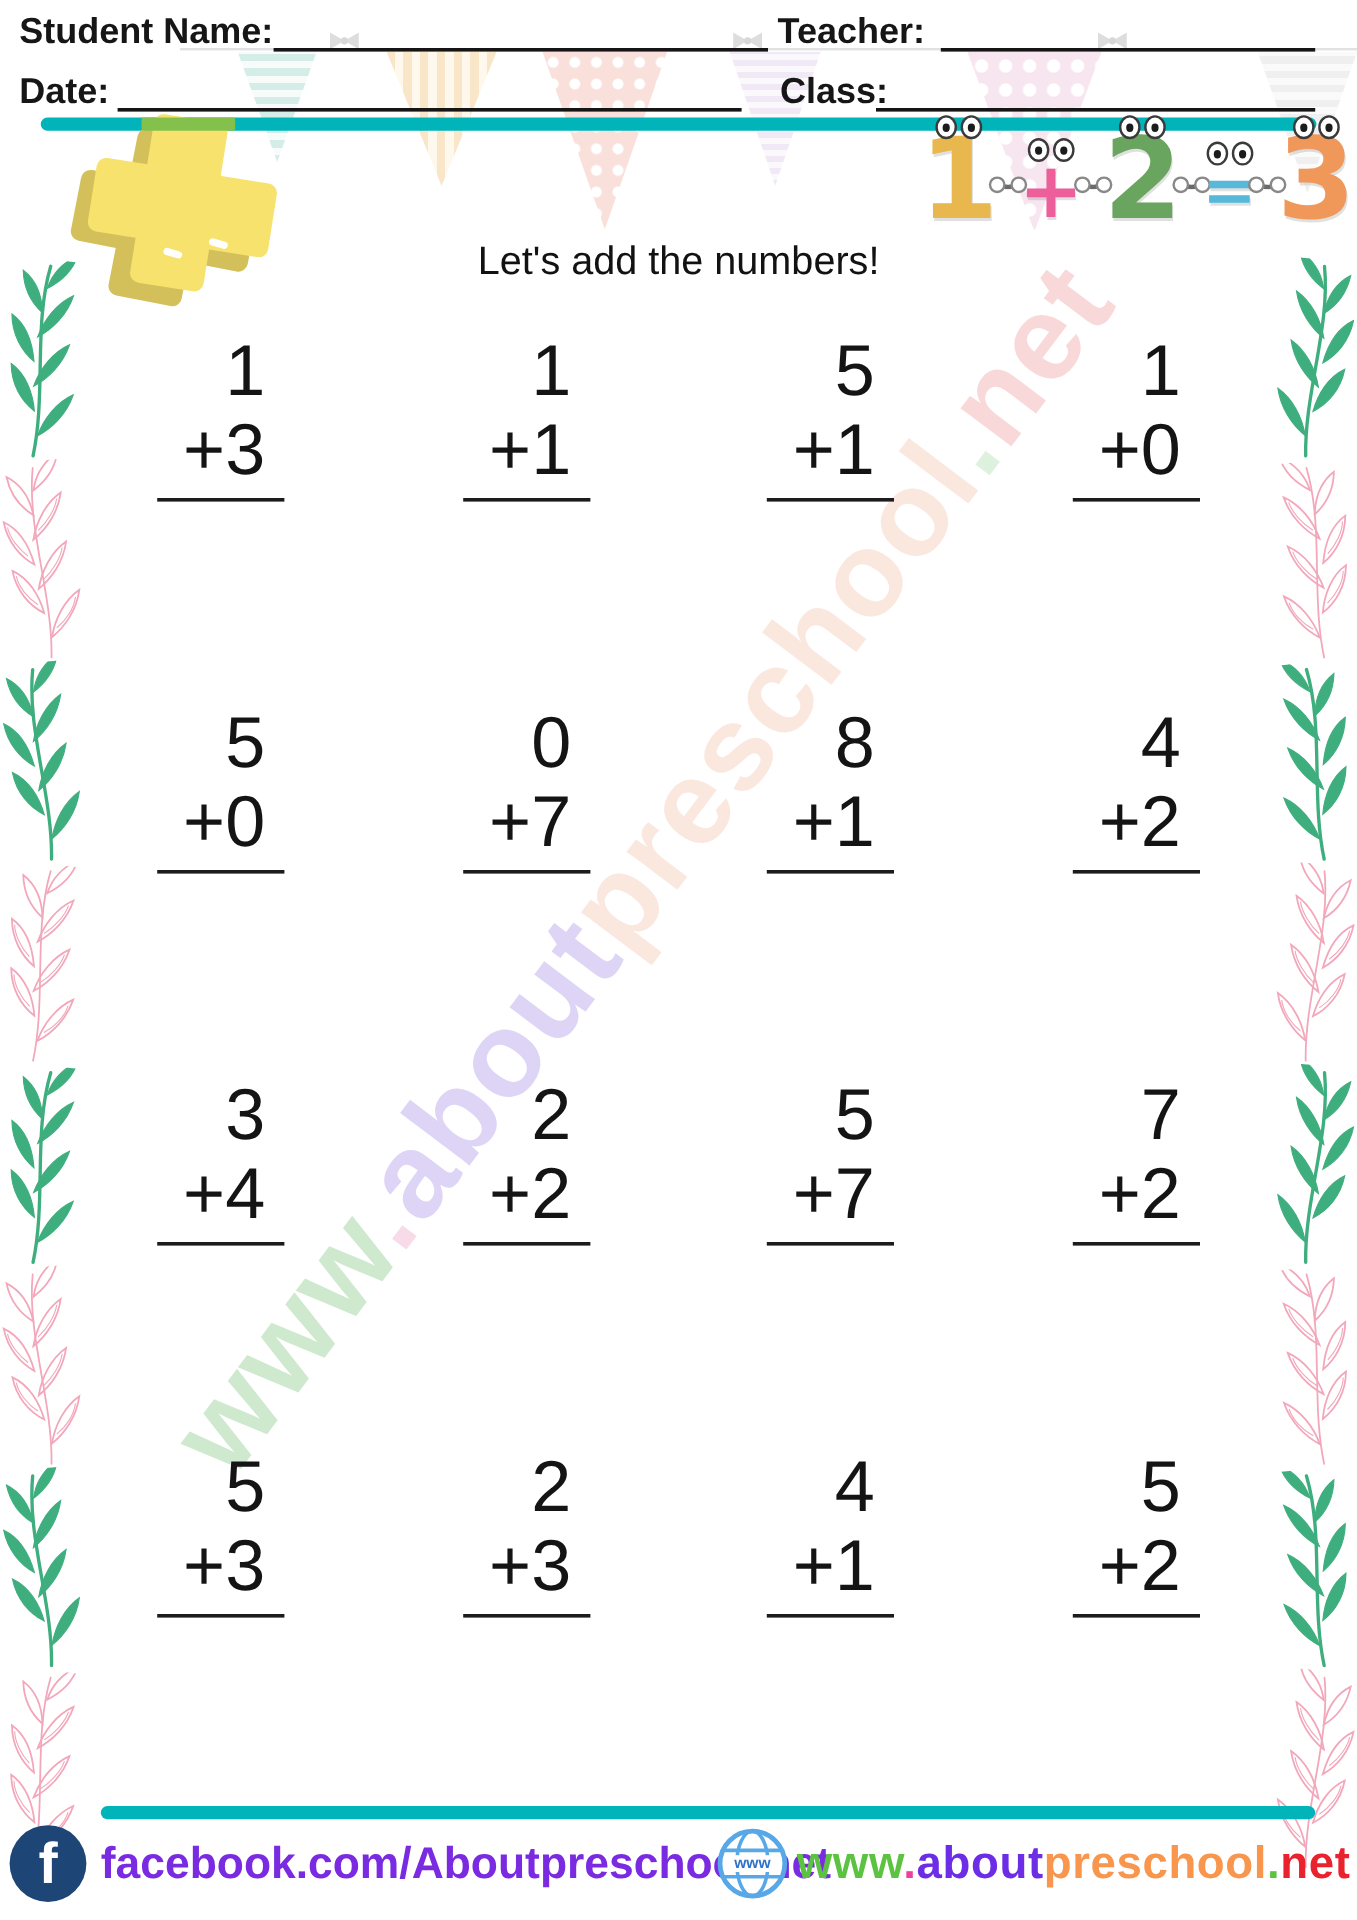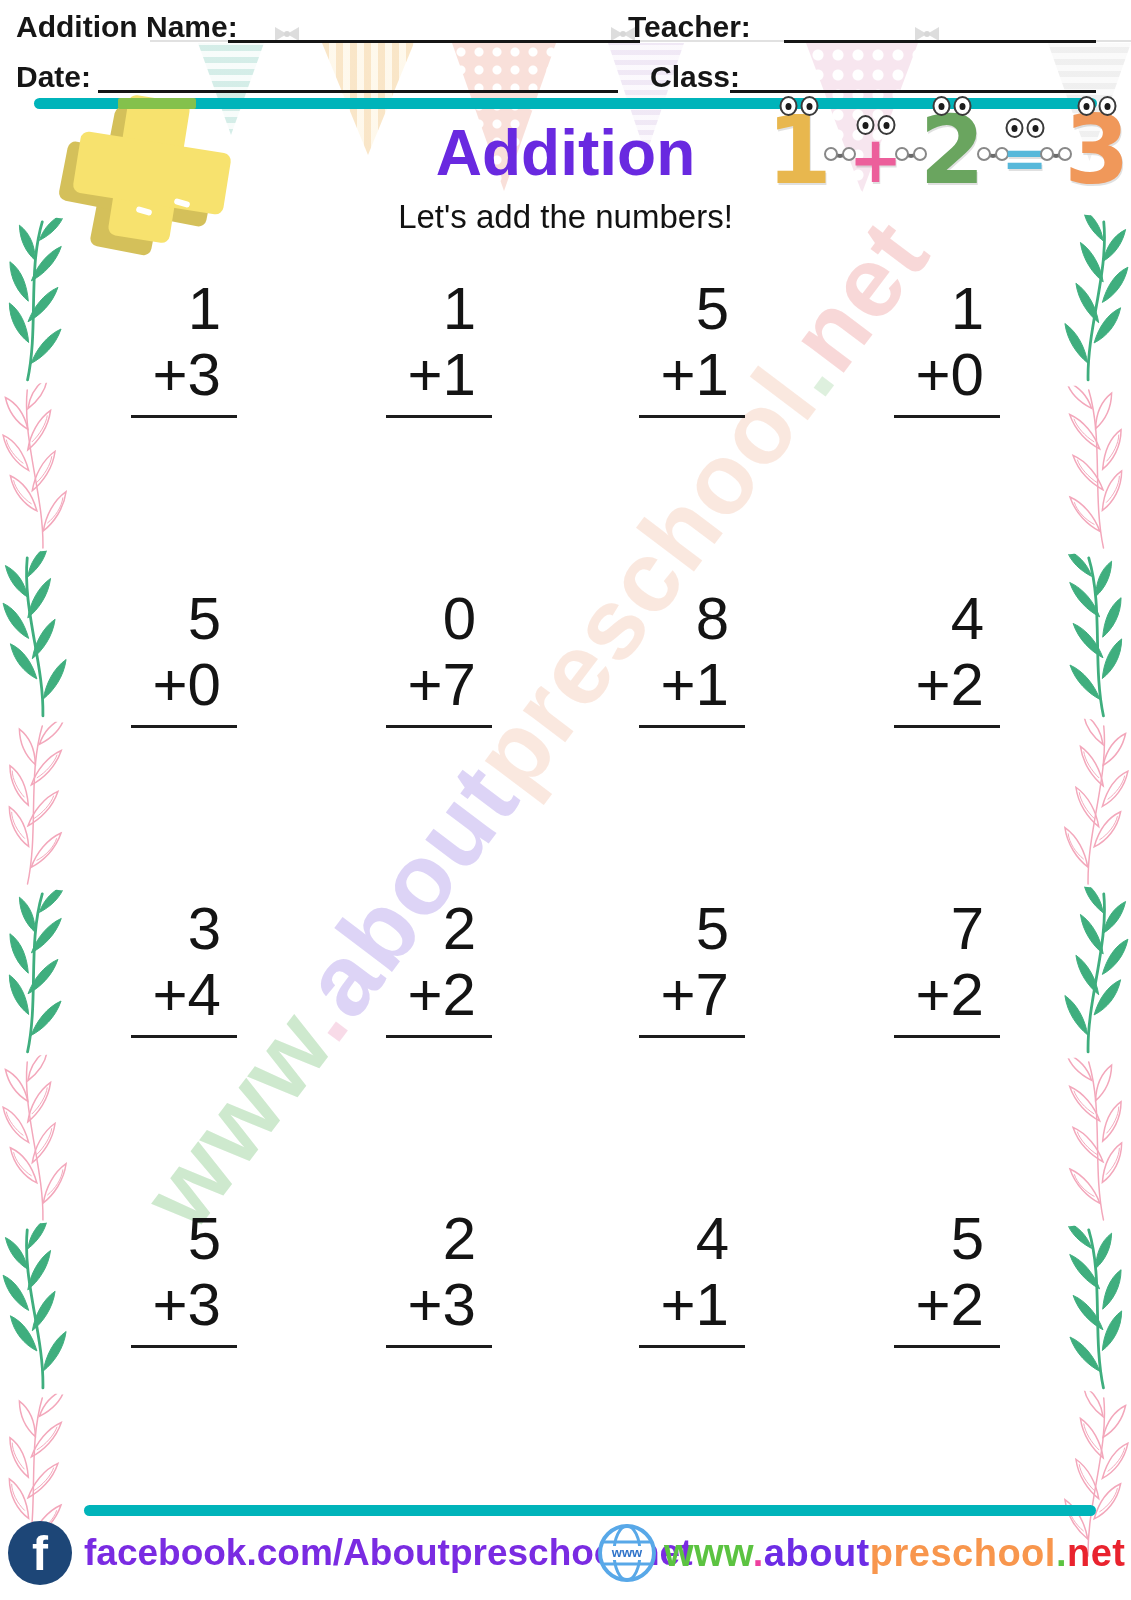--- a/index.html
+++ b/index.html
@@ -2,21 +2,21 @@
 <html><head>
 <meta charset="utf-8">
 <style>
   html,body{margin:0;padding:0;background:#ffffff;}
   .page{position:relative;width:1131px;height:1600px;background:#fff;overflow:hidden;
         font-family:"Liberation Sans",sans-serif;}
 
   
   .hlabel{position:absolute;font-size:30px;font-weight:700;color:#161616;line-height:34px;}
   .lb-student{left:16px;top:10px}
-  .lb-teacher{left:628px;top:10px}
+  .lb-teacher{left:648px;top:10px}
   .lb-class{left:16px;top:60px}
   .lb-date{left:650px;top:60px}
   .hline{position:absolute;border-bottom:3px solid #151515;height:0;}
   .ln-student{left:228px;top:40px;width:412px}
   .ln-teacher{left:784px;top:40px;width:312px}
   .ln-class{left:98px;top:90px;width:520px}
   .ln-date{left:730px;top:90px;width:366px}
 
   
   .string{position:absolute;left:150px;top:40px;width:981px;height:2px;background:#c9c9c9;opacity:.55}
@@ -118,41 +118,40 @@
     </svg>
   <svg class="bow" style="left:608px" width="30" height="20">
       <path d="M15 10 L3 3 L3 17 Z M15 10 L27 3 L27 17 Z" fill="#bdbdbd"></path>
       <circle cx="15" cy="10" r="3" fill="#b0b0b0"></circle>
     </svg>
   <svg class="bow" style="left:912px" width="30" height="20">
       <path d="M15 10 L3 3 L3 17 Z M15 10 L27 3 L27 17 Z" fill="#bdbdbd"></path>
       <circle cx="15" cy="10" r="3" fill="#b0b0b0"></circle>
     </svg>
 
-  <div class="hlabel lb-student">Addition Name:</div>
+  <div class="hlabel lb-student">Student Name:</div>
   <div class="hlabel lb-teacher">Teacher:</div>
   <div class="hlabel lb-class">Date:</div>
   <div class="hlabel lb-date">Class:</div>
   <div class="hline ln-student"></div>
   <div class="hline ln-teacher"></div>
   <div class="hline ln-class"></div>
   <div class="hline ln-date"></div>
 
   <div class="tealline topline"></div>
   <div class="plus-wrap">
     <div class="psv"></div>
       <div class="psh"></div>
     <div class="pmv"></div>
       <div class="pmh"></div>
     <div class="ph1"></div>
       <div class="ph2"></div>
   </div>
   <div class="greenmix"></div>
 
-  <div class="title">Addition</div>
   <div class="subtitle">Let's add the numbers!</div>
 
   <div class="eq-wrap">
     <span class="eqc big" style="color: rgb(232, 183, 78);"><span class="eyes">
           <span class="eye"></span>
           <span class="eye"></span>
         </span><span>1</span></span>
     <span class="arm"></span>
     <span class="eqc op" style="color: rgb(236, 95, 155);"><span class="eyes">
           <span class="eye"></span>

